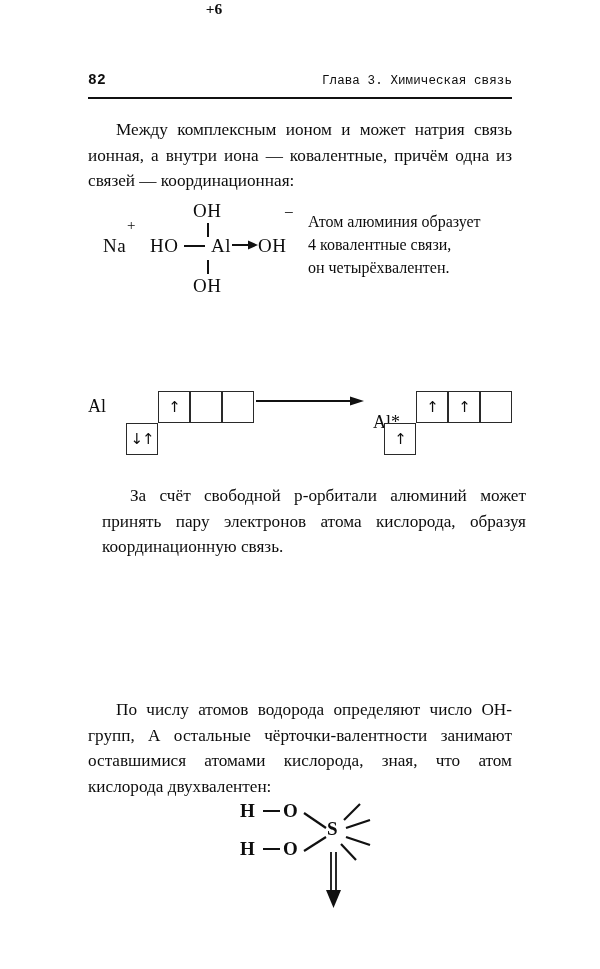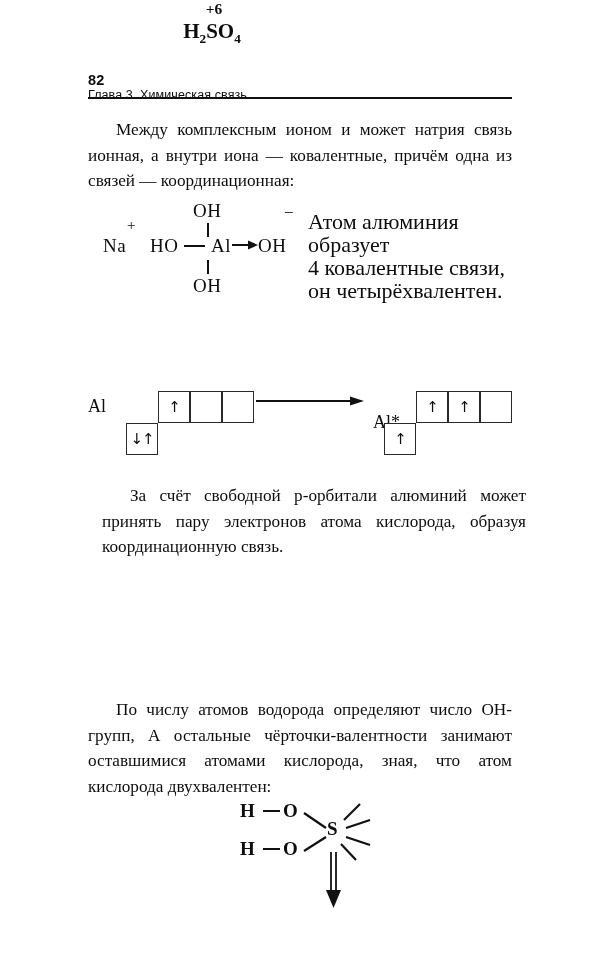--- a/index.html
+++ b/index.html
@@ -20,22 +20,21 @@
   
   .runhead {
     position: absolute;
     left: 88px;
     right: 88px;
     top: 72px;
     height: 22px;
     display: flex;
     align-items: baseline;
     justify-content: space-between;
-    font-family: Liberation Sans, sans-serif;
-    flex-direction: column;
+    font-family: Liberation Mono, monospace;
   }
   .folio {
     font-size: 14.5px;
     font-weight: 700;
     letter-spacing: 0.2px;
   }
   .runhead-title {
     font-size: 12.5px;
     font-weight: 400;
     letter-spacing: 0.1px;
@@ -92,21 +91,21 @@
     position: absolute; left: 119px; top: 70px; width: 1.7px; height: 14px; background: #111;
   }
   #formula-aluminate .hbond-left {
     position: absolute; left: 96px; top: 55px; width: 21px; height: 1.7px; background: #111;
   }
   #formula-aluminate .coord-arrow {
     position: absolute; left: 144px; top: 48px; width: 26px; height: 14px;
   }
   #formula-aluminate .note {
     position: absolute; left: 220px; top: 20px; width: 210px;
-    font-size: 22px; line-height: 23px;
+    font-size: 16px; line-height: 23px;
   }
 
   
   #orbital-diagram { left: 88px; top: 386px; width: 424px; height: 72px; }
   .orb-label {
     position: absolute; font-size: 18px;
   }
   .cell {
     position: absolute;
     width: 32px; height: 32px;
@@ -228,21 +227,20 @@
 
     <div class="cell" style="left:296px; top:37px;"></div>
     <span class="spin" style="left:296px; top:37px;">↑</span>
   </div>
 
   <div class="para" style="top:483px;margin-left:14px;">За счёт свободной p-орбитали алюминий может принять пару электронов атома кислорода, образуя координационную связь.</div>
 
 
   <div id="formula-h2so4">
     <div class="ox">+6</div>
-    <div class="fm"><span>H</span><sub>2</sub><span>S</span><span>O</span><sub>4</sub></div>
   </div>
 
   <div class="para" style="top:697px;">По числу атомов водорода определяют число ОН-групп, А остальные чёрточки-валентности занимают оставшимися атомами кислорода, зная, что атом кислорода двухвалентен:</div>
 
   <div class="chem" id="formula-structural">
     <span class="bold-atom h1">H</span>
     <span class="ho-bond-1"></span>
     <span class="bold-atom o1">O</span>
 
     <span class="bold-atom h2">H</span>

